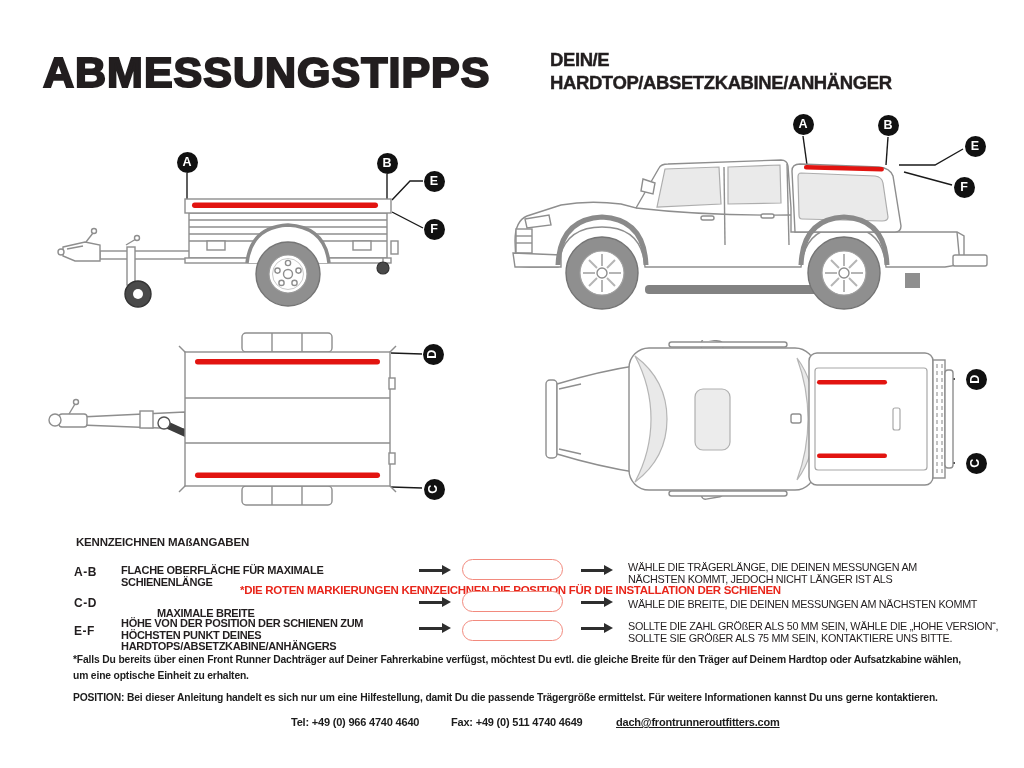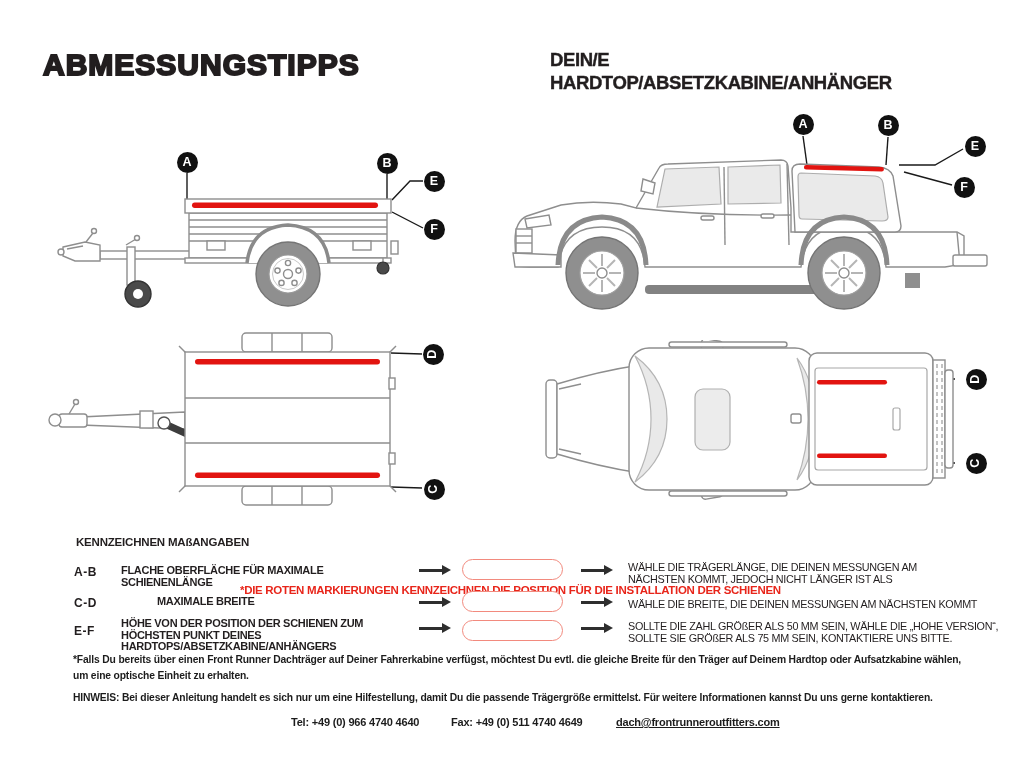--- a/index.html
+++ b/index.html
@@ -4,21 +4,21 @@
 <style>
   * { margin:0; padding:0; box-sizing:border-box; }
   html,body { background:#fff; }
   .page {
     position:relative; width:1024px; height:768px; background:#ffffff;
     font-family:"Liberation Sans","DejaVu Sans",sans-serif; color:#221e1f; overflow:hidden;
   }
   .abs { position:absolute; }
   
   .title {
-    left:43px; top:48px; font-size:30px; font-weight:bold; letter-spacing:1px;
+    left:43px; top:48px; font-size:43px; font-weight:bold; letter-spacing:1px;
     -webkit-text-stroke:2px #221e1f; color:#221e1f; white-space:nowrap;
   }
   .subtitle {
     left:550px; top:49px; width:400px; font-size:18.5px; font-weight:bold;
     letter-spacing:-0.4px; line-height:22.5px; -webkit-text-stroke:0.4px #221e1f;
   }
   
   .lbl {
     position:absolute; width:21px; height:21px; border-radius:50%;
     background:#111; color:#fff; display:flex; align-items:center; justify-content:center;
@@ -283,36 +283,36 @@
     <div class="m-key" style="top:6px;">A-B</div>
     <div class="m-label" style="top:6px;">FLACHE OBERFLÄCHE FÜR MAXIMALE SCHIENENLÄNGE</div>
     <div class="arrow a1" style="top:10px;"></div>
     <div class="pill" style="top:0px;"></div>
     <div class="arrow a2" style="top:10px;"></div>
     <div class="m-result" style="top:3px; width:312px;">WÄHLE DIE TRÄGERLÄNGE, DIE DEINEN MESSUNGEN AM NÄCHSTEN KOMMT, JEDOCH NICHT LÄNGER IST ALS</div>
   </div>
 
   <div class="m-row" style="top:590px;">
     <div class="m-key" style="top:6px;">C-D</div>
-    <div class="m-label" style="top:6px;padding-left:36px;">MAXIMALE BREITE</div>
+    <div class="m-label" style="top:18px;padding-left:36px;">MAXIMALE BREITE</div>
     <div class="arrow a1" style="top:11px;"></div>
     <div class="pill" style="top:1px;"></div>
     <div class="arrow a2" style="top:11px;"></div>
     <div class="m-result" style="top:9px; width:430px;">WÄHLE DIE BREITE, DIE DEINEN MESSUNGEN AM NÄCHSTEN KOMMT</div>
   </div>
 
   <div class="m-row" style="top:616px;">
     <div class="m-key" style="top:8px;">E-F</div>
     <div class="m-label" style="top:2px; width:292px;">HÖHE VON DER POSITION DER SCHIENEN ZUM HÖCHSTEN PUNKT DEINES HARDTOPS/ABSETZKABINE/ANHÄNGERS</div>
     <div class="arrow a1" style="top:11px;"></div>
     <div class="pill" style="top:4px;"></div>
     <div class="arrow a2" style="top:11px;"></div>
     <div class="m-result" style="top:5px; width:372px;">SOLLTE DIE ZAHL GRÖßER ALS 50 MM SEIN, WÄHLE DIE „HOHE VERSION“, SOLLTE SIE GRÖßER ALS 75 MM SEIN, KONTAKTIERE UNS BITTE.</div>
   </div>
 
   <div class="abs note1">*Falls Du bereits über einen Front Runner Dachträger auf Deiner Fahrerkabine verfügst, möchtest Du evtl. die gleiche Breite für den Träger auf Deinem Hardtop oder Aufsatzkabine wählen, um eine optische Einheit zu erhalten.</div>
-  <div class="abs note2">HINWEIS: Bei dieser Anleitung handelt es sich nur um eine Hilfestellung, damit Du die passende Trägergröße ermittelst. Für weitere Informationen kannst Du uns gerne kontaktieren.</div>
+  <div class="abs note2">POSITION: Bei dieser Anleitung handelt es sich nur um eine Hilfestellung, damit Du die passende Trägergröße ermittelst. Für weitere Informationen kannst Du uns gerne kontaktieren.</div>
 
   <div class="abs foot f-tel">Tel: +49 (0) 966 4740 4640</div>
   <div class="abs foot f-fax">Fax: +49 (0) 511 4740 4649</div>
   <div class="abs foot f-mail">dach@frontrunneroutfitters.com</div>
 
 </div>
 
 </body></html>

